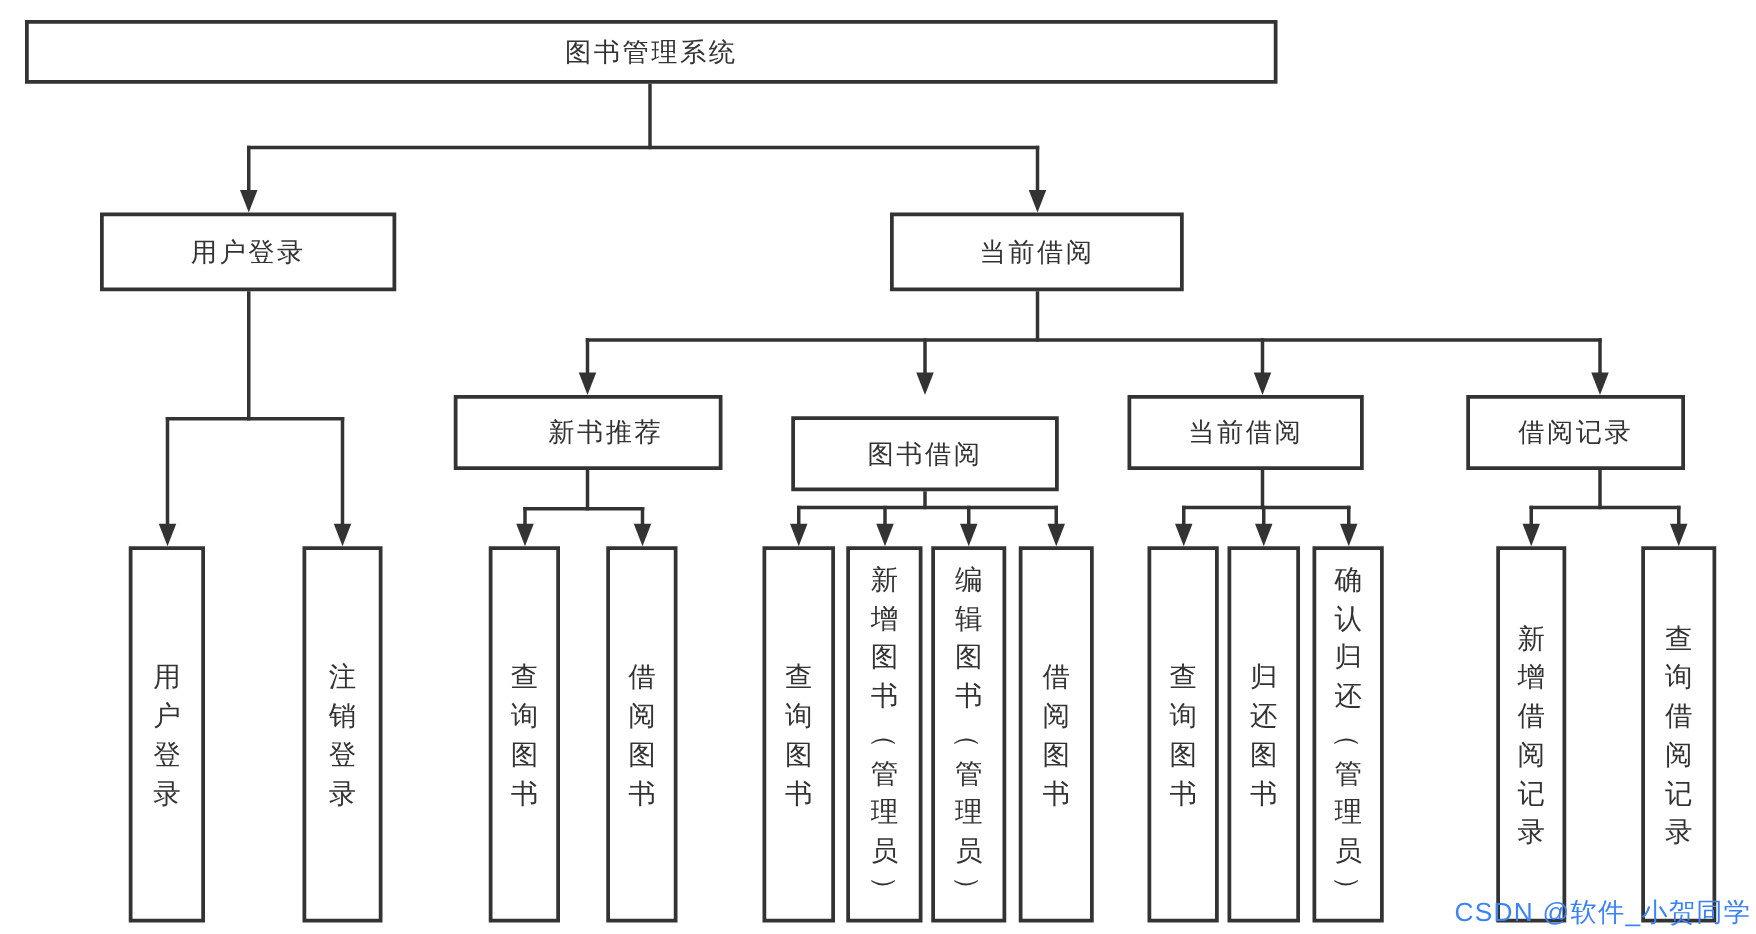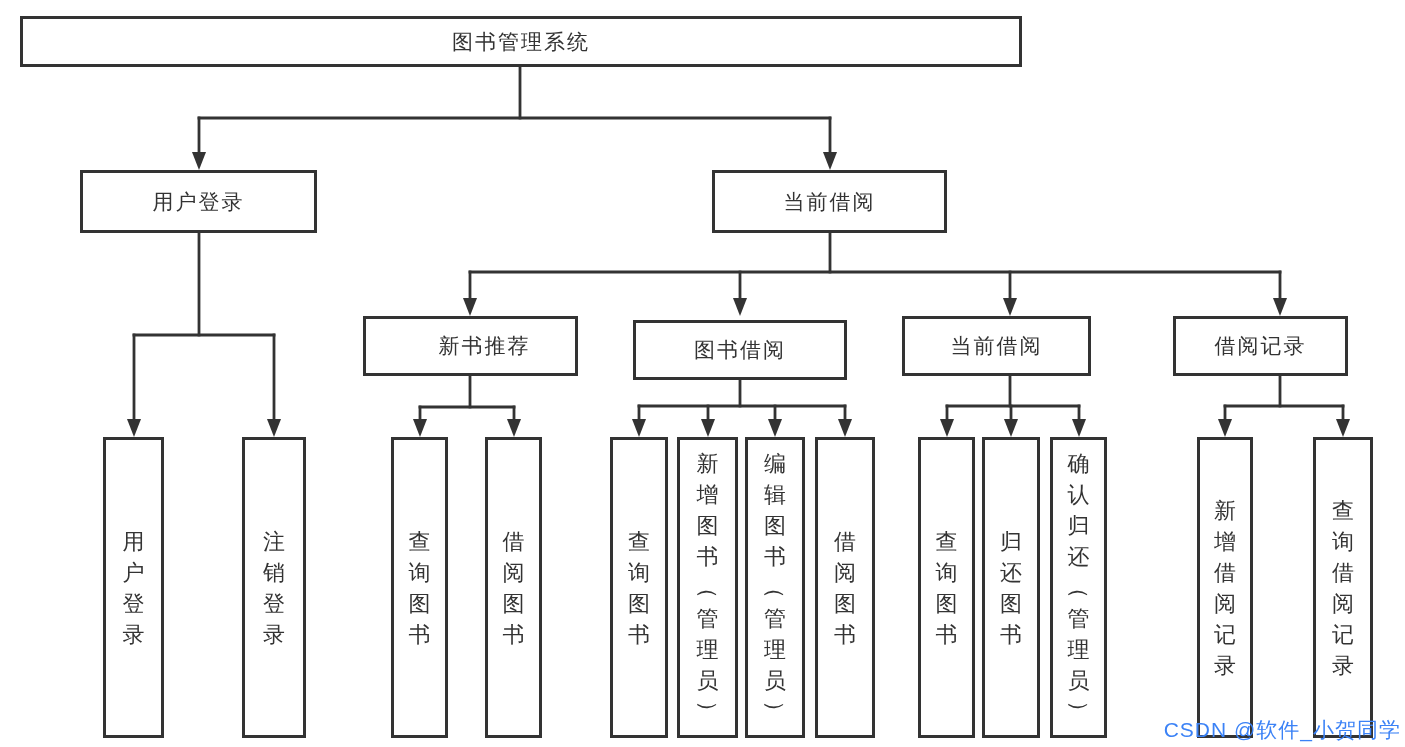--- a/index.html
+++ b/index.html
@@ -46,21 +46,21 @@
     line-height: 31px;
     text-align: center;
     color: #333333;
   }
   .vchar.paren { transform: rotate(90deg); }
 
   #n-root          { left: 20px;   top: 16px;  width: 1002px; height: 51px; }
   #n-user-login    { left: 80px;   top: 170px; width: 237px;  height: 63px; }
   #n-book-mgmt     { left: 712px;  top: 170px; width: 235px;  height: 63px; }
   #n-new-book      { left: 363px;  top: 316px; width: 215px;  height: 60px; padding-left: 28px; }
-  #n-book-borrow   { left: 633px;  top: 320px; width: 214px;  height: 60px; }
+  #n-book-borrow   { left: 633px;  top: 333px; width: 214px;  height: 60px; }
   #n-current-borrow{ left: 902px;  top: 316px; width: 189px;  height: 60px; }
   #n-borrow-records{ left: 1173px; top: 316px; width: 175px;  height: 60px; }
 
   #n-leaf-0  { left: 103px;  width: 61px; }
   #n-leaf-1  { left: 242px;  width: 64px; }
   #n-leaf-2  { left: 391px;  width: 57px; }
   #n-leaf-3  { left: 485px;  width: 57px; }
   #n-leaf-4  { left: 610px;  width: 58px; }
   #n-leaf-5  { left: 677px;  width: 61px; }
   #n-leaf-6  { left: 745px;  width: 60px; }

